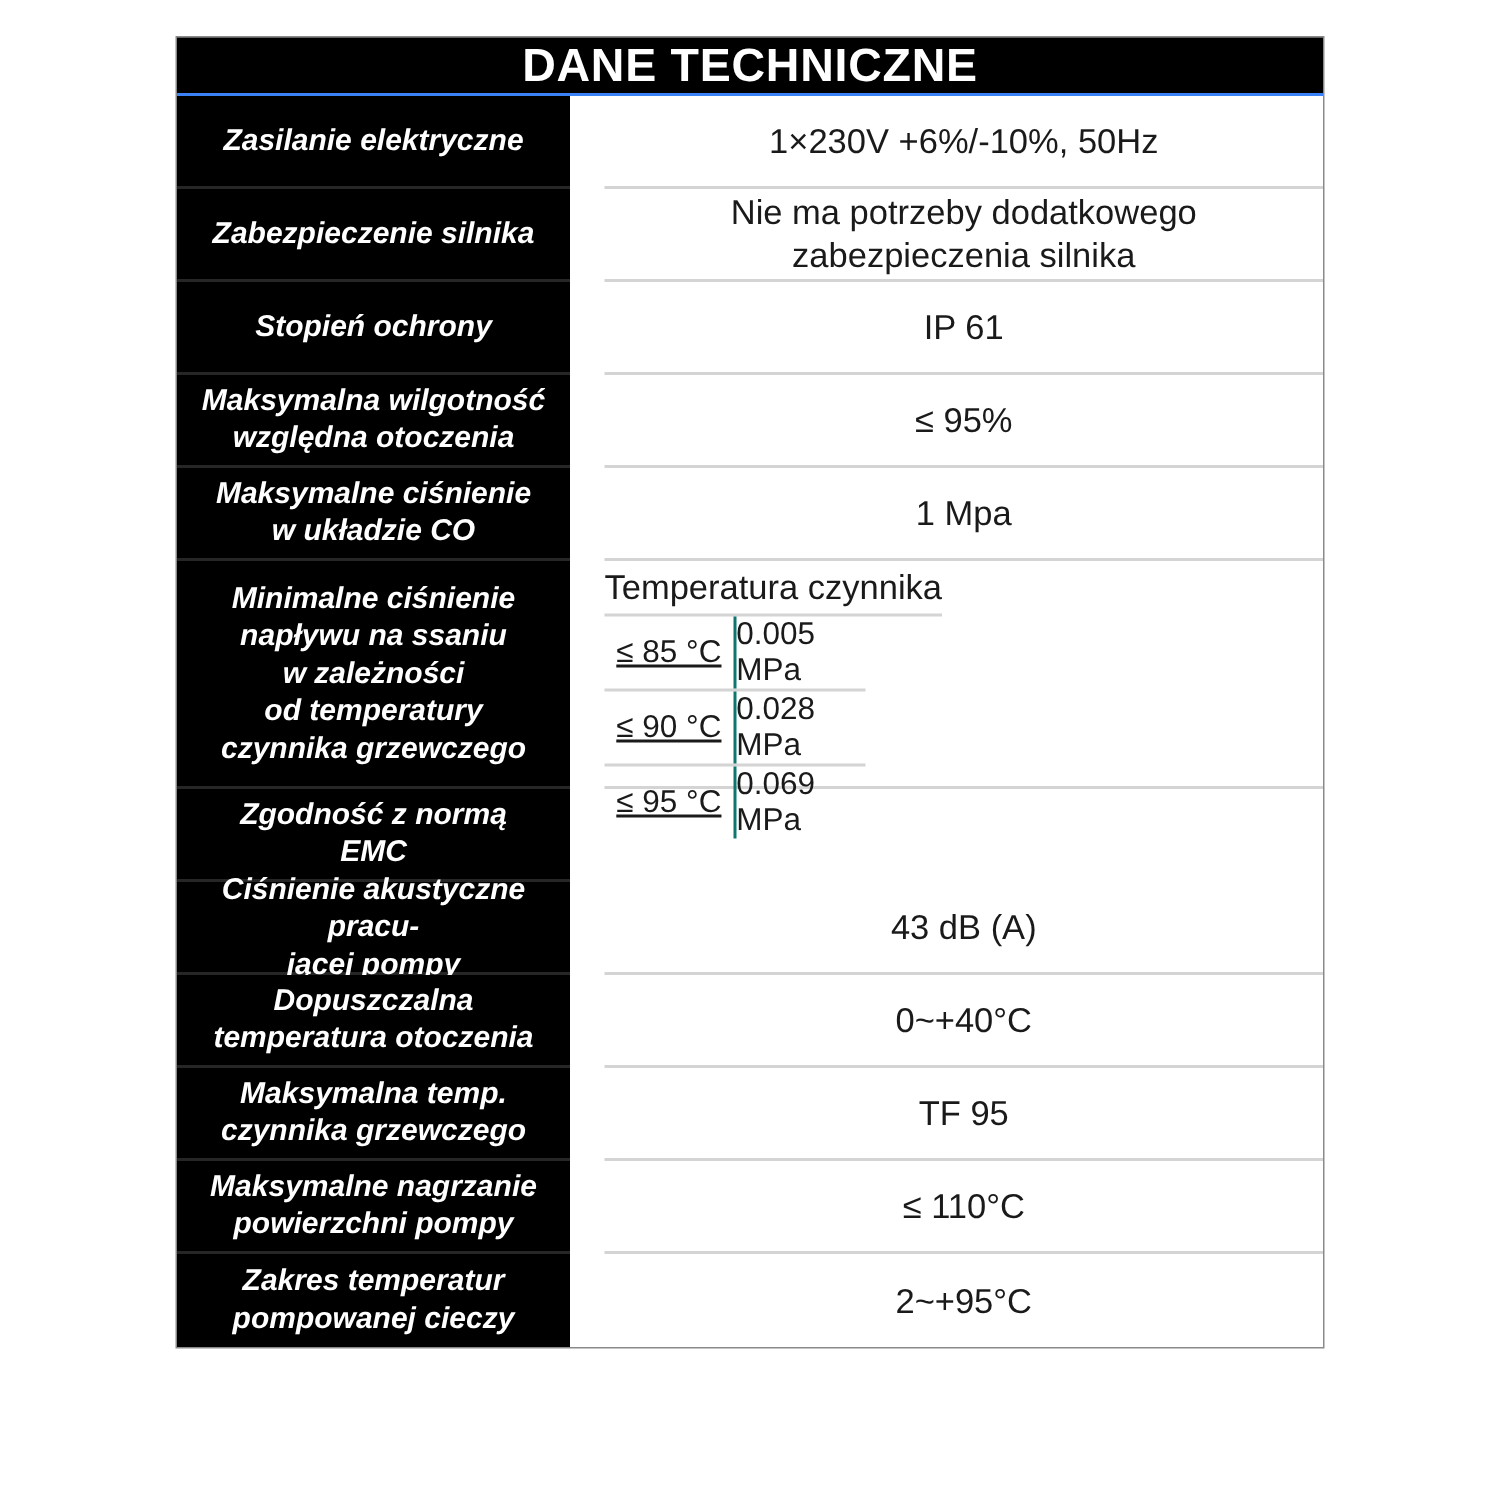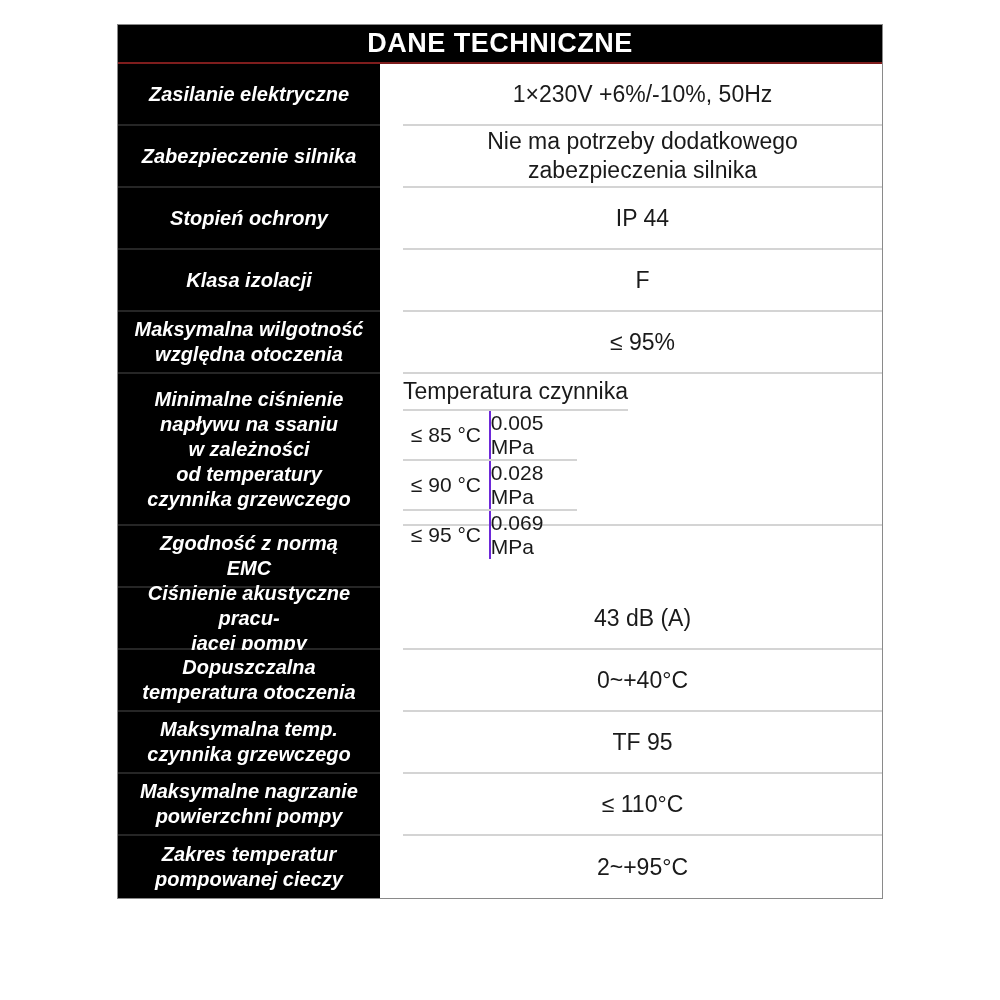--- a/index.html
+++ b/index.html
@@ -25,24 +25,24 @@
     box-sizing: border-box;
     background: #ffffff;
   }
   .table-header {
     height: 39px;
     background: #000000;
     color: #ffffff;
     display: flex;
     align-items: center;
     justify-content: center;
-    font-size: 27px;
+    font-size: 31px;
     font-weight: bold;
     letter-spacing: 0.5px;
-    border-bottom: 2px solid #7f1d1d;
+    border-bottom: 2px solid #3b82f6;
     box-sizing: border-box;
   }
   .row {
     display: flex;
     height: 62px;
     box-sizing: border-box;
     gap: 23px;
   }
   .row.row-tall {
     height: 152px;
@@ -113,21 +113,21 @@
   .sub-row:last-child { border-bottom: none; }
   .sub-cell {
     flex: 1;
     display: flex;
     align-items: center;
     justify-content: center;
     font-size: 21px;
     color: #1a1a1a;
     box-sizing: border-box;
   }
-  .sub-cell.temp { border-right: 2px solid #6d28d9; }
+  .sub-cell.temp { border-right: 2px solid #0f766e; text-decoration: underline; }
 </style>
 </head>
 <body>
 
 <div class="stage">
   <div class="spec-table">
 
     <div class="table-header">DANE TECHNICZNE</div>
 
     <div class="row">
@@ -136,34 +136,35 @@
     </div>
 
     <div class="row">
       <div class="cell-label">Zabezpieczenie silnika</div>
       <div class="cell-value">Nie ma potrzeby dodatkowego
 zabezpieczenia silnika</div>
     </div>
 
     <div class="row">
       <div class="cell-label">Stopień ochrony</div>
-      <div class="cell-value">IP 44</div>
-    </div>
-
-    <div class="row">
-      <div class="cell-label">Klasa izolacji</div>
-      <div class="cell-value">F</div>
-    </div>
+      <div class="cell-value">IP 61</div>
+    </div>
+
 
     <div class="row">
       <div class="cell-label">Maksymalna wilgotność
 względna otoczenia</div>
       <div class="cell-value">≤ 95%</div>
     </div>
 
+    <div class="row">
+      <div class="cell-label">Maksymalne ciśnienie
+w układzie CO</div>
+      <div class="cell-value">1 Mpa</div>
+    </div>
 
     <div class="row row-tall">
       <div class="cell-label">Minimalne ciśnienie
 napływu na ssaniu
 w zależności
 od temperatury
 czynnika grzewczego</div>
       <div class="cell-subtable">
         <div class="sub-header">Temperatura czynnika</div>
         <div class="sub-row">

